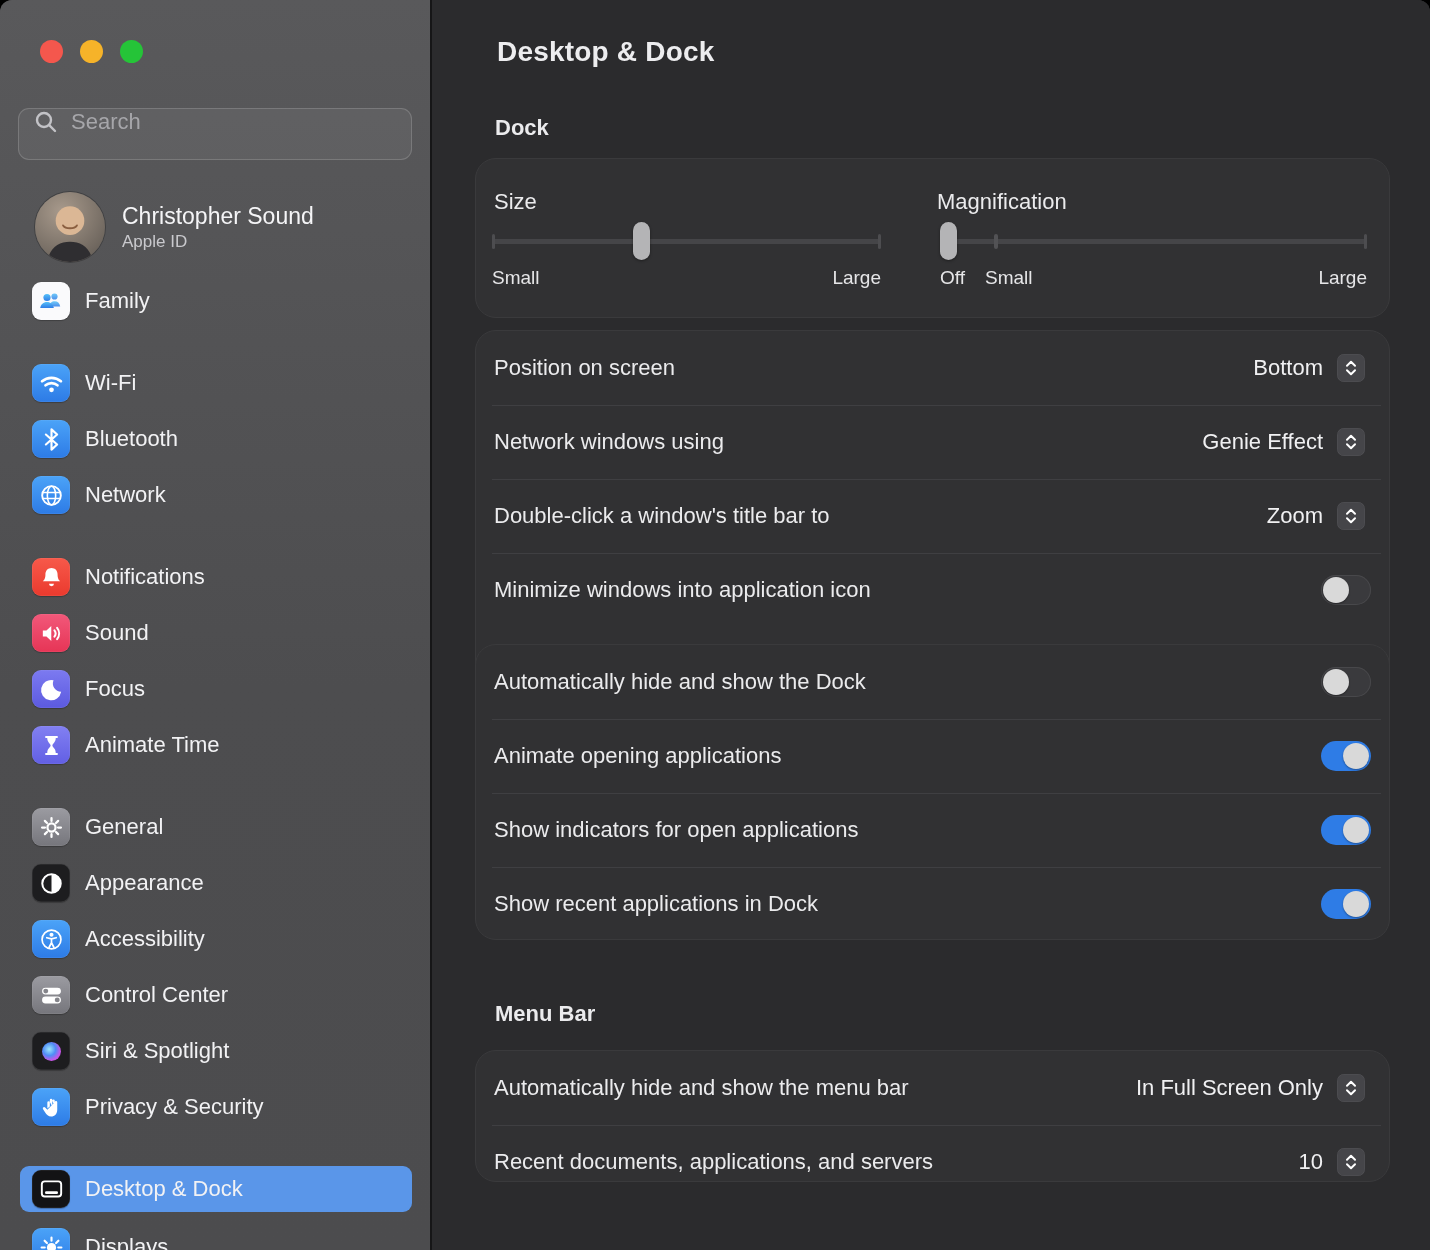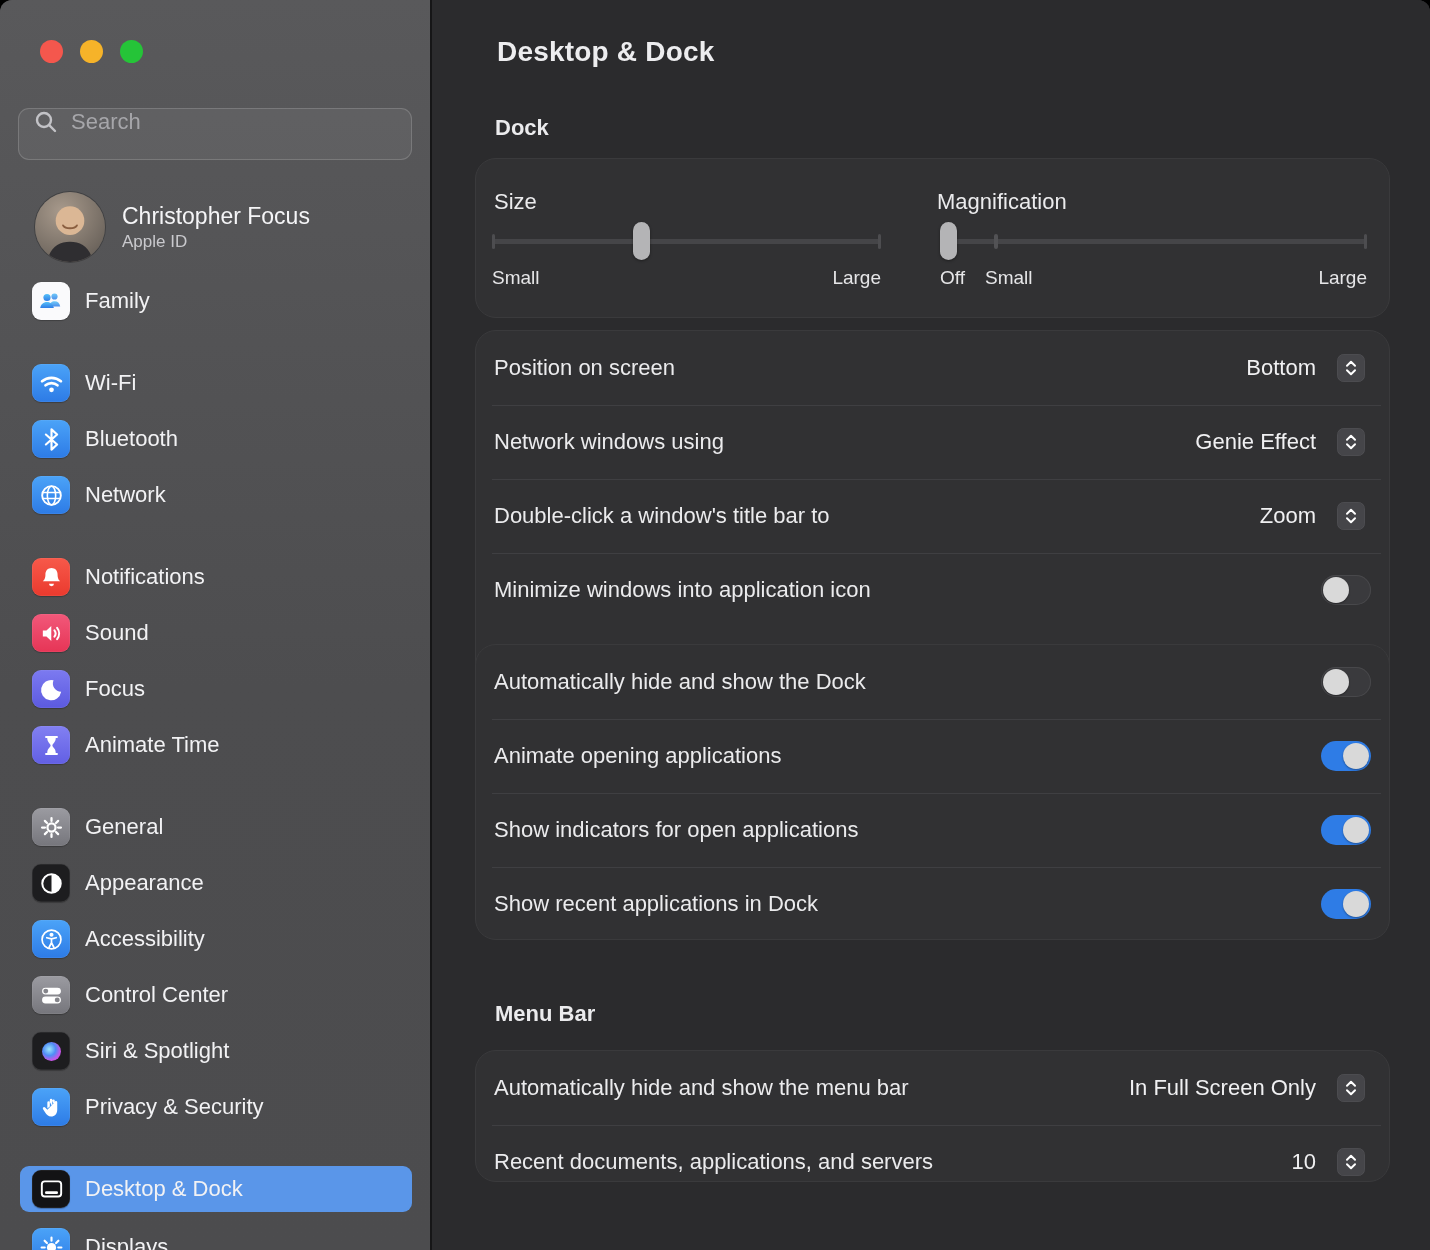--- a/index.html
+++ b/index.html
@@ -87,21 +87,21 @@
   .card-menubar{ top:1050px; height:132px; }
 
   .row{
     position:relative; height:74px; display:flex; align-items:center;
     padding:0 24px 0 18px;
   }
   .row + .row::before{
     content:""; position:absolute; left:16px; right:8px; top:0; height:1px; background:#3f3f42;
   }
   .row-label{ font-size:22px; color:#ebebed; flex:1 1 auto; white-space:nowrap; }
-  .row-value{ font-size:22px; color:#f0f0f2; margin-right:21px; white-space:nowrap; }
+  .row-value{ font-size:22px; color:#f0f0f2; margin-right:14px; white-space:nowrap; }
 
   .stepper{
     width:28px; height:28px; border-radius:7px; background:#454549;
     display:flex; align-items:center; justify-content:center; flex:0 0 auto;
     box-shadow: inset 0 0 0 .5px rgba(255,255,255,.08);
   }
 
   .toggle{
     position:relative; width:50px; height:30px; border-radius:15px;
     background:#3a3a3d; box-shadow: inset 0 0 0 1px #48484b; flex:0 0 auto;
@@ -158,21 +158,21 @@
                 <stop offset="1" stop-color="#635c55"></stop>
               </radialGradient>
             </defs>
           <rect width="66" height="66" fill="url(#avbg)"></rect>
           <circle cx="33" cy="27" r="13.5" fill="#dbb795"></circle>
           <path d="M11 68c2-15 11-21 22-21s20 6 22 21z" fill="#2f2e31"></path>
           <path d="M26.5 31.5c2.2 3.6 10.8 3.6 13 0" stroke="#8a5f40" stroke-width="1.8" fill="none" stroke-linecap="round"></path>
         </svg>
       </div>
       <div>
-        <div class="profile-name">Christopher Focus</div>
+        <div class="profile-name">Christopher Sound</div>
         <div class="profile-sub">Apple ID</div>
       </div>
     </div>
 
     <div class="side-item" style="top:278px">
       <span class="app-icon bg-white icon-white-bg">
         <svg viewBox="0 0 30 30">
           <defs>
               <linearGradient id="famg" x1="0" y1="0" x2="0" y2="1">
                 <stop offset="0" stop-color="#56c1f9"></stop>

